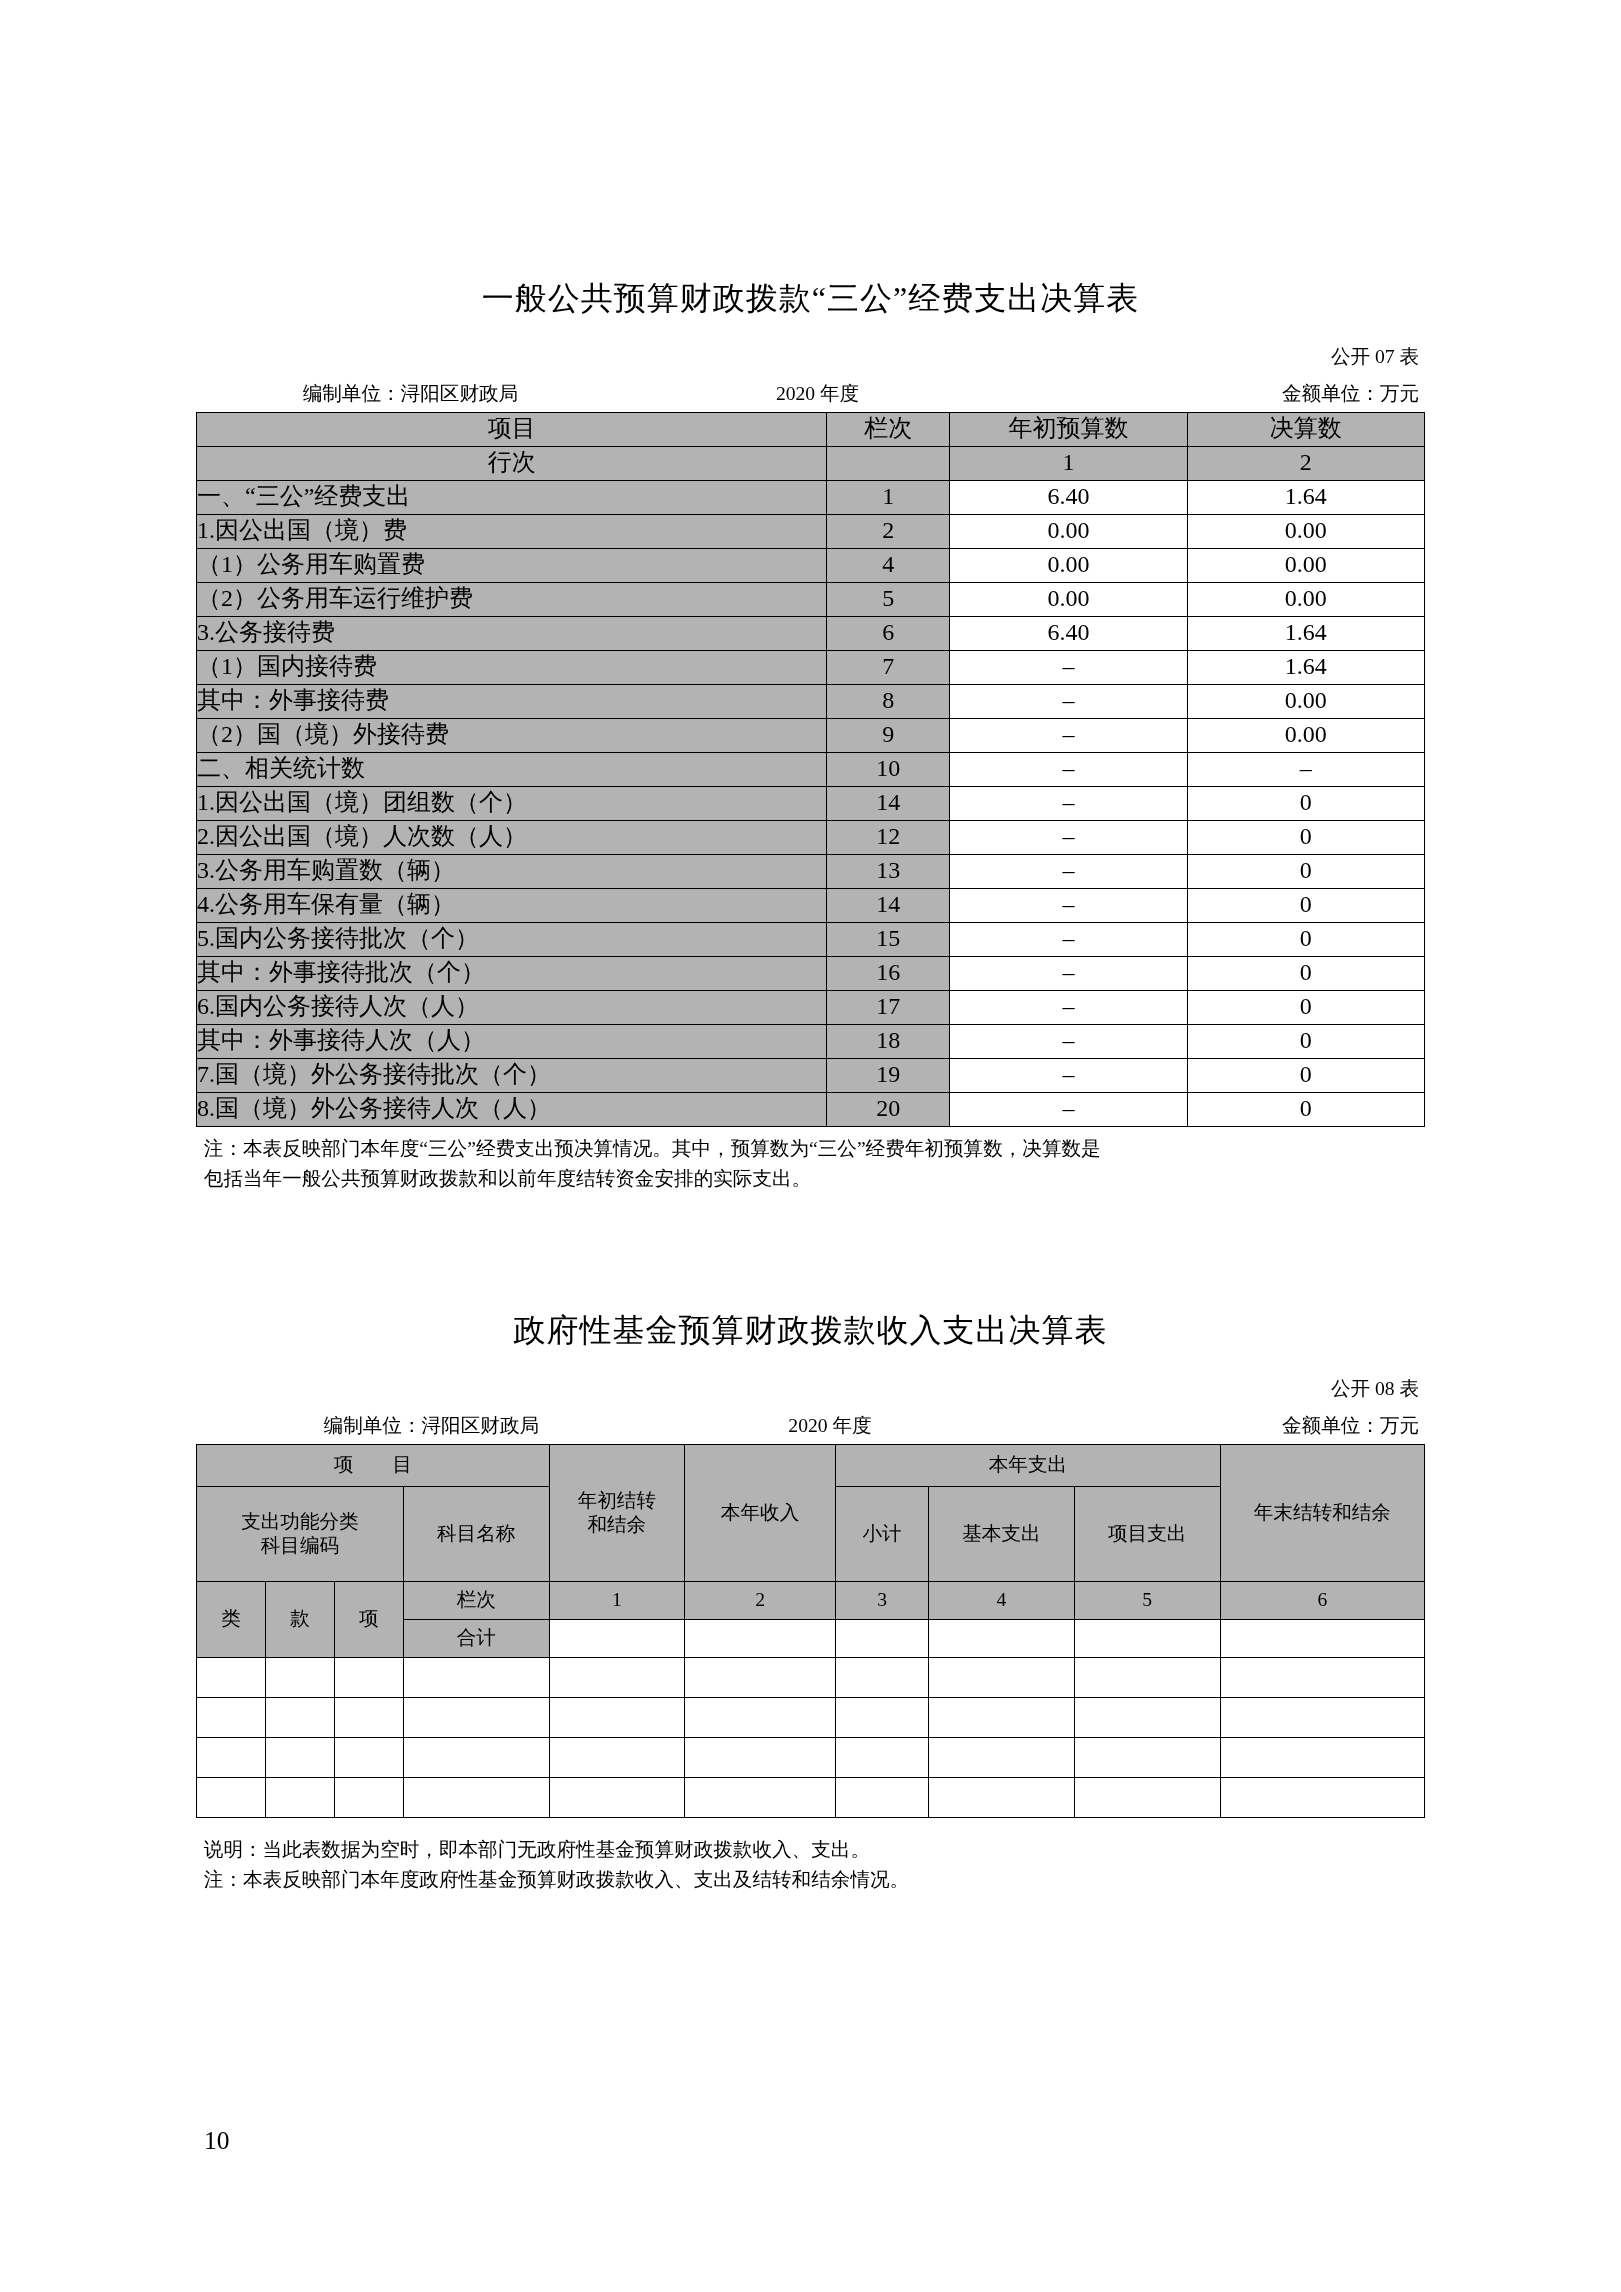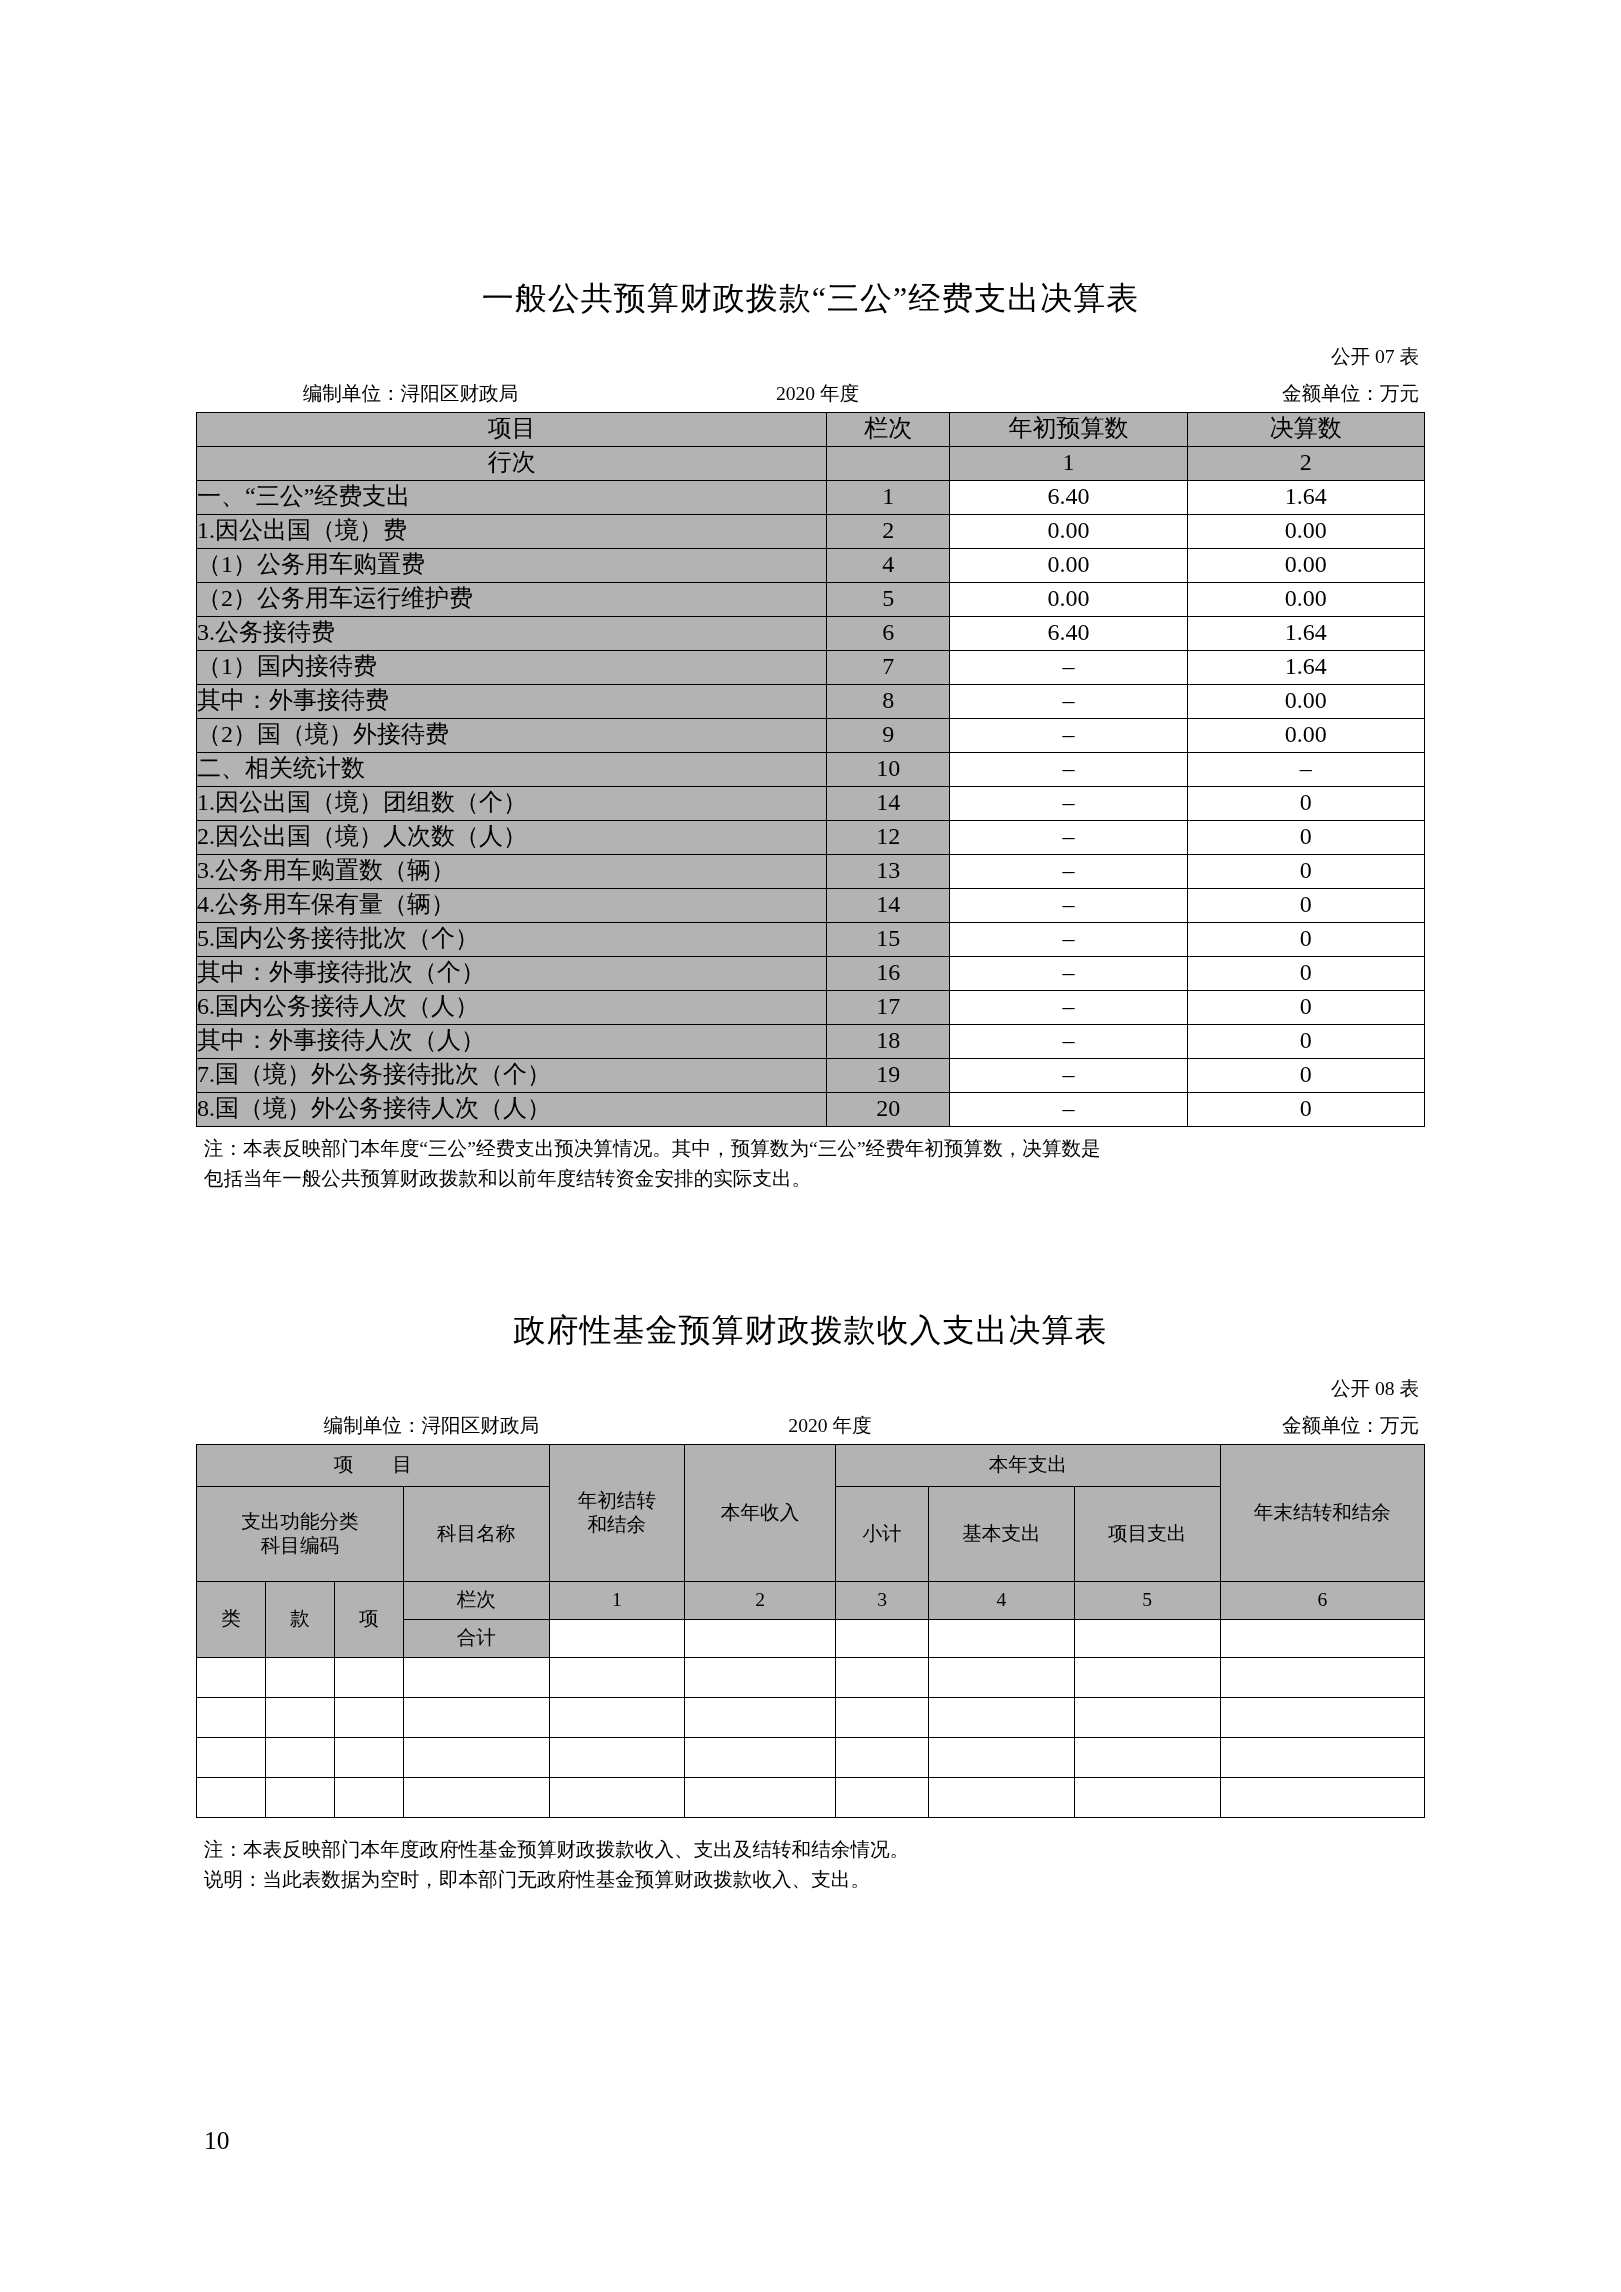--- a/index.html
+++ b/index.html
@@ -384,20 +384,20 @@
             <td class="white h-row"></td>
             <td class="white h-row"></td>
             <td class="white h-row"></td>
             <td class="white h-row"></td>
             <td class="white h-row"></td>
           </tr>
         </tbody>
     </table>
 
     <div class="note" style="margin-top:17.6px">
+      <p>说明：当此表数据为空时，即本部门无政府性基金预算财政拨款收入、支出。</p>
       <p>注：本表反映部门本年度政府性基金预算财政拨款收入、支出及结转和结余情况。</p>
-      <p>说明：当此表数据为空时，即本部门无政府性基金预算财政拨款收入、支出。</p>
     </div>
   </div>
 
   <div class="page-num">10</div>
 </div>
 
 
 </body></html>

